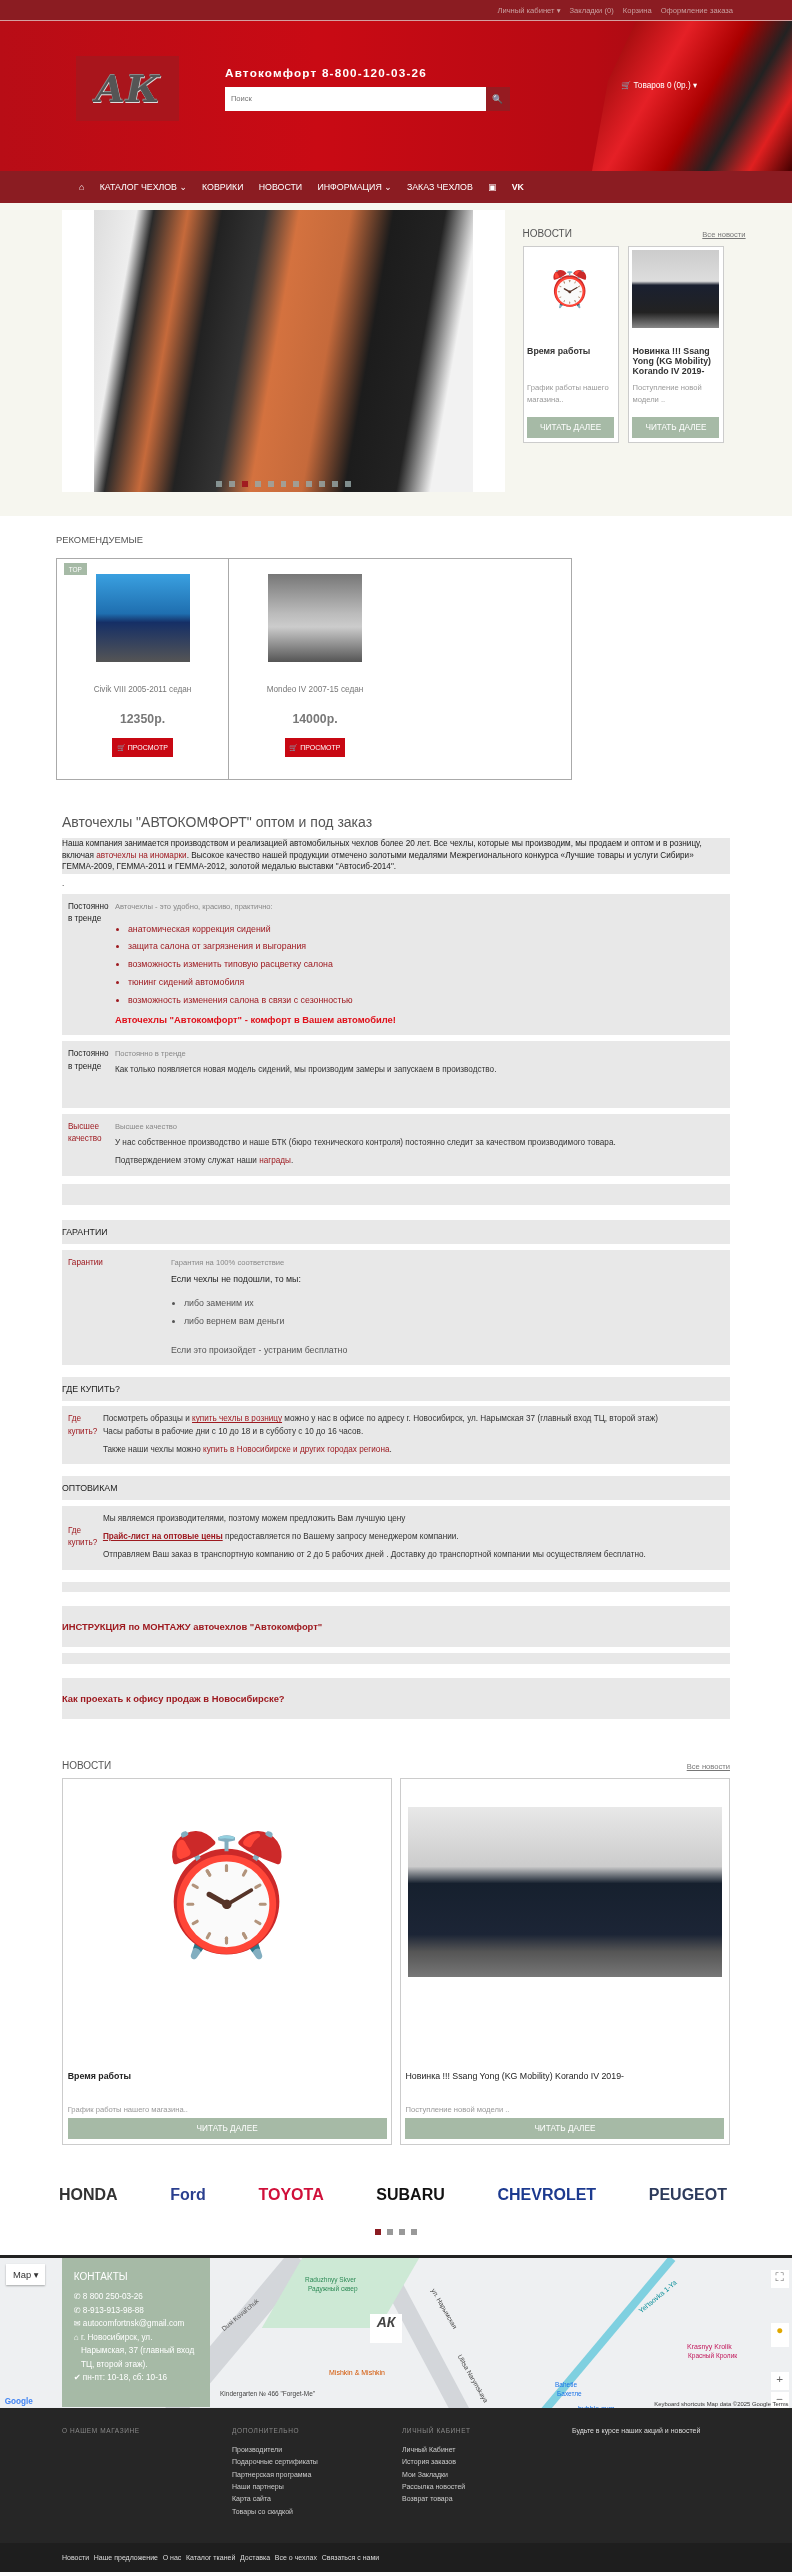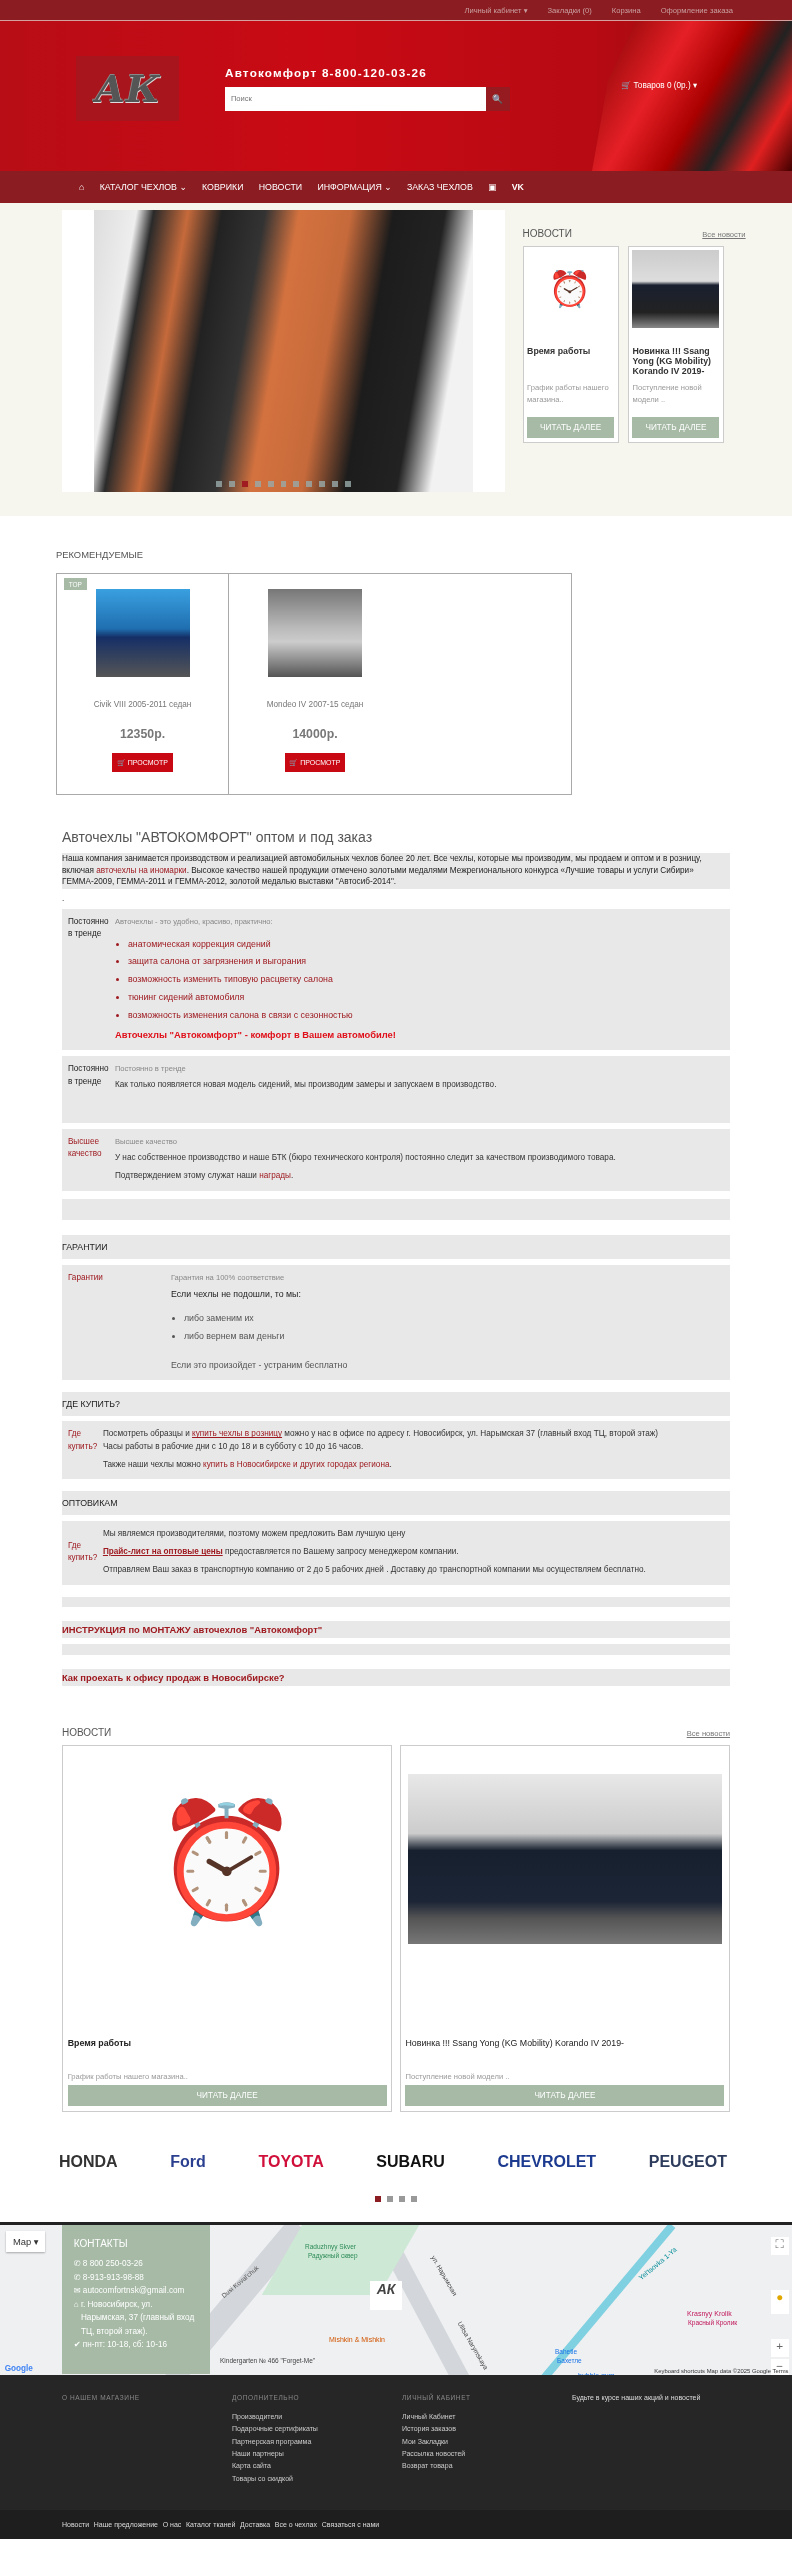--- a/index.html
+++ b/index.html
@@ -1,18 +1,18 @@
 <!DOCTYPE html>
 <html style="font-size:9.4px"><head>
 <meta charset="utf-8">
 <style>
 *{box-sizing:border-box;margin:0;padding:0}
 body{width:792px;background:#fff;font-family:"Liberation Sans",sans-serif;color:#333;font-size:8.2px}
 a{color:inherit;text-decoration:none}
-.topbar{height:21px;background:#8b1c22;display:flex;justify-content:flex-end;align-items:center;padding-right:59px;gap:20px;font-size:7.6px;color:#c9a0a0;border-bottom:0.6px solid #d5a0a0}
+.topbar{height:21px;background:#8b1c22;display:flex;justify-content:flex-end;align-items:center;padding-right:59px;gap:9px;font-size:7.6px;color:#c9a0a0;border-bottom:0.6px solid #d5a0a0}
 .topbar span{cursor:pointer}
 .header{height:150px;background:linear-gradient(90deg,#b80d16 0%,#c90a14 40%,#b70a13 75%,#8f0d13 100%);position:relative;overflow:hidden}
 .header .carimg{position:absolute;right:0;top:0;width:200px;height:150px;background:linear-gradient(120deg,#7a0000 0%,#e52026 35%,#a00 55%,#222 70%,#e02020 85%,#400 100%);clip-path:polygon(22% 0,100% 0,100% 100%,0 100%,8% 40%)}
 .logo{position:absolute;left:76px;top:35px;width:103px;height:65px;background:#a9151c;display:flex;align-items:center;justify-content:center;font-family:"DejaVu Serif",serif;font-size:38px;font-weight:bold;color:#555;text-shadow:0.6px 0.6px 0 #ddd,-0.6px -0.6px 0 #888;font-style:italic}
 .brandline{position:absolute;left:225px;top:45px;color:#fff;font-size:11.7px;font-weight:bold;letter-spacing:1.2px}
 .search{position:absolute;left:225px;top:66px;display:flex}
 .search input{width:261px;height:23.5px;border:none;padding:0 5.9px;font-size:7.6px;font-family:"Liberation Sans",sans-serif;color:#999}
 .search button{width:23.5px;height:23.5px;background:#961b21;border:none;color:#fff;font-size:8.8px}
 .cart{position:absolute;left:621px;top:59px;color:#fff;font-size:8.2px;z-index:2}
 .nav{height:32px;background:#8b1c22;display:flex;align-items:center;padding-left:79px;gap:15.3px;color:#fff;font-size:8.8px}
@@ -28,21 +28,21 @@
 .sect-title{font-size:10px;color:#555}
 .all-news{font-size:7.6px;color:#777;text-decoration:underline}
 .news-mini{display:flex;gap:9.4px}
 .nm{width:96px;height:197px;background:#fff;border:0.6px solid #ccc;padding:3.5px;display:flex;flex-direction:column}
 .nm .ph{height:88px;background:#fff;display:flex;align-items:center;justify-content:center;font-size:35px}
 .nm .ph.car{background:linear-gradient(180deg,#ccc 0%,#ddd 40%,#1a2030 45%,#222 80%,#888 100%)}
 .nm h4{font-size:8.8px;margin-top:17.6px;height:41px}
 .nm p{font-size:7.6px;color:#999;line-height:1.6;height:40px}
 .btn-green{background:#a6baa6;color:#fff;text-align:center;font-size:8.2px;padding:5.9px 0;margin-top:auto;cursor:pointer}
 .rec{padding:11.7px 62px 0 56px}
-.rec h3{font-size:9.4px;color:#555;font-weight:normal;margin:22px 0 13px}
+.rec h3{font-size:9.4px;color:#555;font-weight:normal;margin:7px 0 13px}
 .rec-grid{display:flex;width:516px;border:0.6px solid #aaa}
 .pc{width:172px;height:220px;border-right:0.6px solid #aaa;position:relative;text-align:center;padding-top:14.7px}
 .pc:last-child{border-right:none}
 .badge{position:absolute;left:7px;top:4.1px;background:#a6baa6;color:#fff;font-size:6.5px;padding:2.3px 4.7px}
 .pc .pimg{width:94px;height:88px;margin:0 auto;background:linear-gradient(180deg,#3aa0e0 0%,#1f6fb0 45%,#152f66 55%,#555 100%)}
 .pc:nth-child(2) .pimg{background:linear-gradient(180deg,#777 0%,#bbb 45%,#ccc 60%,#555 100%)}
 .pc:nth-child(3) .pimg{background:linear-gradient(180deg,#eee 0%,#aaa 45%,#c0c0c0 60%,#222 100%)}
 .pc .pname{margin-top:23.5px;font-size:8.2px;color:#777}
 .pc .price{margin-top:17.6px;font-size:12.3px;font-weight:bold;color:#777}
 .pc .view{display:inline-block;margin-top:11.7px;background:#c80813;color:#fff;font-size:7px;padding:5.9px 4.7px;cursor:pointer}
@@ -59,21 +59,21 @@
 .gb ul{margin:0 0 0 13px}
 .gb li{color:#9e1a20;font-size:8.8px;margin-bottom:4.7px}
 .tagline{color:#e0101a;font-weight:bold;font-size:9.4px;margin-top:5.9px}
 .bar{background:#e8e8e8;padding:7px 0;font-size:8.8px;color:#222;margin-top:7px}
 .emptybar{background:#e8e8e8;height:21px;margin-top:8.2px}
 .g-cols{display:flex;gap:29px}
 .g-col{width:223px}
 .g-col .lead{font-size:8.8px;color:#222;margin-bottom:10.6px}
 .g-col li{color:#555;list-style:disc}
 .foot-note{color:#555;font-size:8.8px;margin-top:10.6px}
-.redhead{background:#e8e8e8;color:#9e1a20;font-weight:bold;font-size:9.4px;padding:3px 0;margin-top:14px;cursor:pointer}
+.redhead{background:#e8e8e8;color:#9e1a20;font-weight:bold;font-size:9.4px;padding:15px 0;margin-top:14px;cursor:pointer}
 .news-big{padding:23.5px 62px 0}
 .nb-grid{display:flex;gap:7.6px}
 .nb{flex:1;border:0.6px solid #ccc;height:367px;padding:4.7px;display:flex;flex-direction:column}
 .nb .ph{height:223px;display:flex;align-items:center;justify-content:center;font-size:117px}
 .nb .ph.car{margin:23.5px 2.3px 0;height:170px;background:linear-gradient(180deg,#e8e8e8 0%,#ccc 35%,#16202e 45%,#1c2536 75%,#555 85%,#777 100%)}
 .nb h4{font-size:8.8px;font-weight:normal;color:#222;margin-top:auto;margin-bottom:23.5px}
 .nb p{font-size:7.6px;color:#999;margin-bottom:4.7px}
 .brands{display:flex;justify-content:space-between;align-items:center;padding:17.6px 65px 0 59px;height:82px}
 .brand{font-weight:bold;font-size:16px;}
 .bdots{display:flex;justify-content:center;gap:5.9px;margin-top:2.3px;margin-bottom:20.5px}

